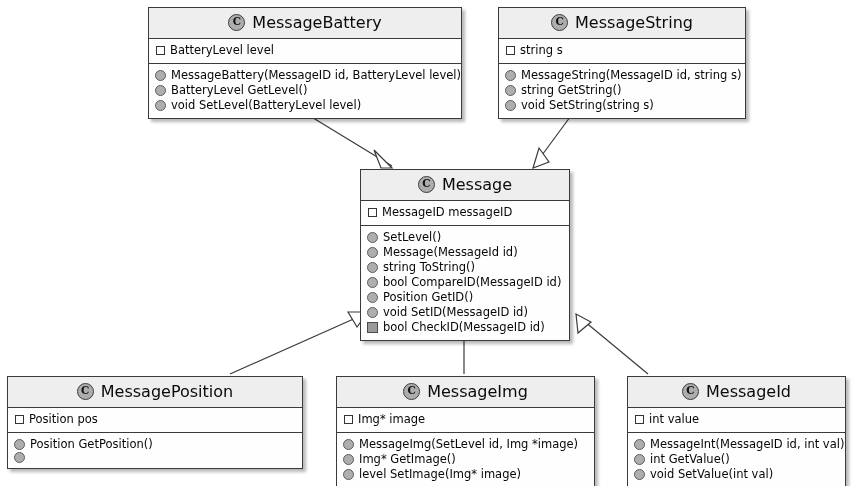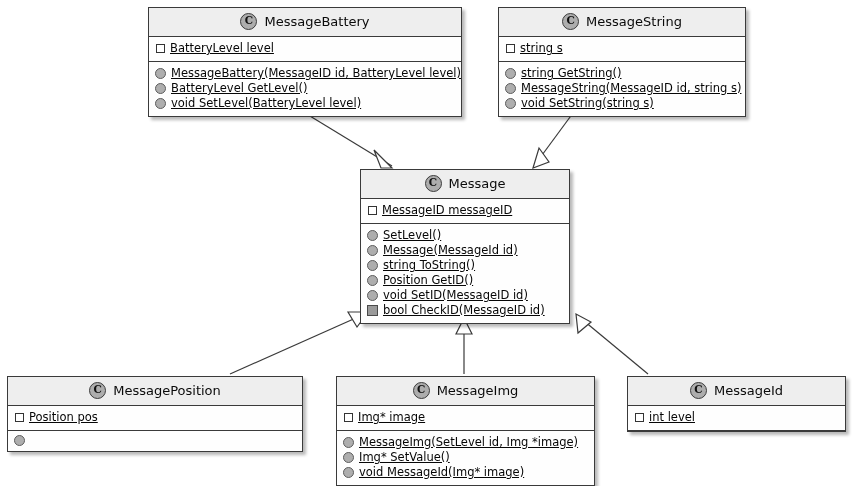--- a/index.html
+++ b/index.html
@@ -40,21 +40,21 @@
     background:#adadad;
     border:1.5px solid #3c3c3c;
     color:#111;
     font-size:10.5px;
     font-weight:bold;
     line-height:13px;
     text-align:center;
     font-family:"DejaVu Serif", serif;
     flex:0 0 auto;
   }
-  .cls-name{font-size:13px;}
+  .cls-name{font-size:16px;}
 
   .cls-sep{height:1px;background:#3a3a3a;}
 
   .cls-section{
     background:#fefefe;
     padding:4px 6px 5px 6px;
   }
   .member{
     display:flex;
     align-items:center;
@@ -75,21 +75,21 @@
     width:9px;height:9px;
     border-radius:50%;
     background:#aeaeae;
     border:1px solid #5d5d5d;
   }
   .mark-protected{
     width:9px;height:9px;
     background:#9a9a9a;
     border:1px solid #4a4a4a;
   }
-  .mtext{display:inline-block;text-decoration:underline;}
+  .mtext{display:inline-block;}
 </style>
 </head>
 <body>
 
 <div id="canvas">
 
   <svg class="links" viewBox="0 0 853 486">
 
     <g>
       <line x1="305" y1="113" x2="392" y2="166" stroke="#3a3a3a" stroke-width="1.2"></line>
@@ -155,28 +155,28 @@
     <div class="cls-section">
       <div class="member">
         <span class="mark mark-field"></span>
         <span class="mtext">string s</span>
       </div>
     </div>
     <div class="cls-sep"></div>
     <div class="cls-section">
       <div class="member">
         <span class="mark mark-public"></span>
+        <span class="mtext">MessageString(MessageID id, string s)</span>
+      </div>
+      <div class="member">
+        <span class="mark mark-public"></span>
         <span class="mtext">string GetString()</span>
       </div>
       <div class="member">
         <span class="mark mark-public"></span>
-        <span class="mtext">MessageString(MessageID id, string s)</span>
-      </div>
-      <div class="member">
-        <span class="mark mark-public"></span>
         <span class="mtext">void SetString(string s)</span>
       </div>
     </div>
   </div>
 
   <div class="uml-class" style="left:360px;top:169px;width:210px;">
     <div class="cls-header">
       <span class="cls-icon">C</span>
       <span class="cls-name">Message</span>
     </div>
@@ -193,20 +193,24 @@
         <span class="mark mark-public"></span>
         <span class="mtext">SetLevel()</span>
       </div>
       <div class="member">
         <span class="mark mark-public"></span>
         <span class="mtext">Message(MessageId id)</span>
       </div>
       <div class="member">
         <span class="mark mark-public"></span>
         <span class="mtext">string ToString()</span>
+      </div>
+      <div class="member">
+        <span class="mark mark-public"></span>
+        <span class="mtext">bool CompareID(MessageID id)</span>
       </div>
       <div class="member">
         <span class="mark mark-public"></span>
         <span class="mtext">Position GetID()</span>
       </div>
       <div class="member">
         <span class="mark mark-public"></span>
         <span class="mtext">void SetID(MessageID id)</span>
       </div>
       <div class="member">
@@ -225,20 +229,24 @@
     <div class="cls-section">
       <div class="member">
         <span class="mark mark-field"></span>
         <span class="mtext">Position pos</span>
       </div>
     </div>
     <div class="cls-sep"></div>
     <div class="cls-section">
       <div class="member">
         <span class="mark mark-public"></span>
+        <span class="mtext">Position GetPosition()</span>
+      </div>
+      <div class="member">
+        <span class="mark mark-public"></span>
       </div>
     </div>
   </div>
 
   <div class="uml-class" style="left:336px;top:376px;width:259px;">
     <div class="cls-header">
       <span class="cls-icon">C</span>
       <span class="cls-name">MessageImg</span>
     </div>
     <div class="cls-sep"></div>
@@ -249,37 +257,51 @@
       </div>
     </div>
     <div class="cls-sep"></div>
     <div class="cls-section">
       <div class="member">
         <span class="mark mark-public"></span>
         <span class="mtext">MessageImg(SetLevel id, Img *image)</span>
       </div>
       <div class="member">
         <span class="mark mark-public"></span>
-        <span class="mtext">Img* SetValue()</span>
-      </div>
-      <div class="member">
-        <span class="mark mark-public"></span>
-        <span class="mtext">void MessageId(Img* image)</span>
+        <span class="mtext">Img* GetImage()</span>
+      </div>
+      <div class="member">
+        <span class="mark mark-public"></span>
+        <span class="mtext">level SetImage(Img* image)</span>
       </div>
     </div>
   </div>
 
   <div class="uml-class" style="left:627px;top:376px;width:219px;">
     <div class="cls-header">
       <span class="cls-icon">C</span>
       <span class="cls-name">MessageId</span>
     </div>
     <div class="cls-sep"></div>
     <div class="cls-section">
       <div class="member">
         <span class="mark mark-field"></span>
-        <span class="mtext">int level</span>
-      </div>
-    </div>
-    <div class="cls-sep"></div>
+        <span class="mtext">int value</span>
+      </div>
+    </div>
+    <div class="cls-sep"></div>
+    <div class="cls-section">
+      <div class="member">
+        <span class="mark mark-public"></span>
+        <span class="mtext">MessageInt(MessageID id, int val)</span>
+      </div>
+      <div class="member">
+        <span class="mark mark-public"></span>
+        <span class="mtext">int GetValue()</span>
+      </div>
+      <div class="member">
+        <span class="mark mark-public"></span>
+        <span class="mtext">void SetValue(int val)</span>
+      </div>
+    </div>
   </div>
 
 </div>
 
 </body></html>

